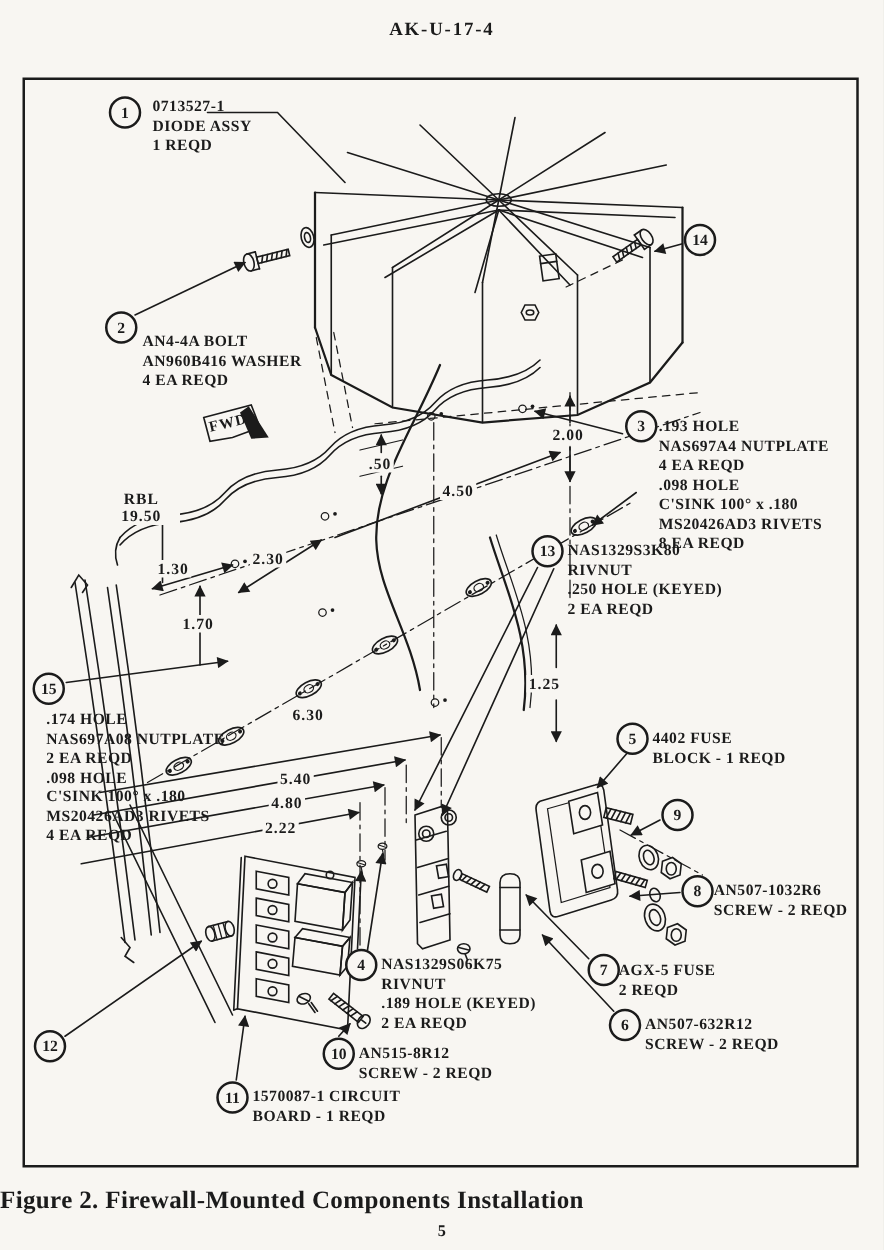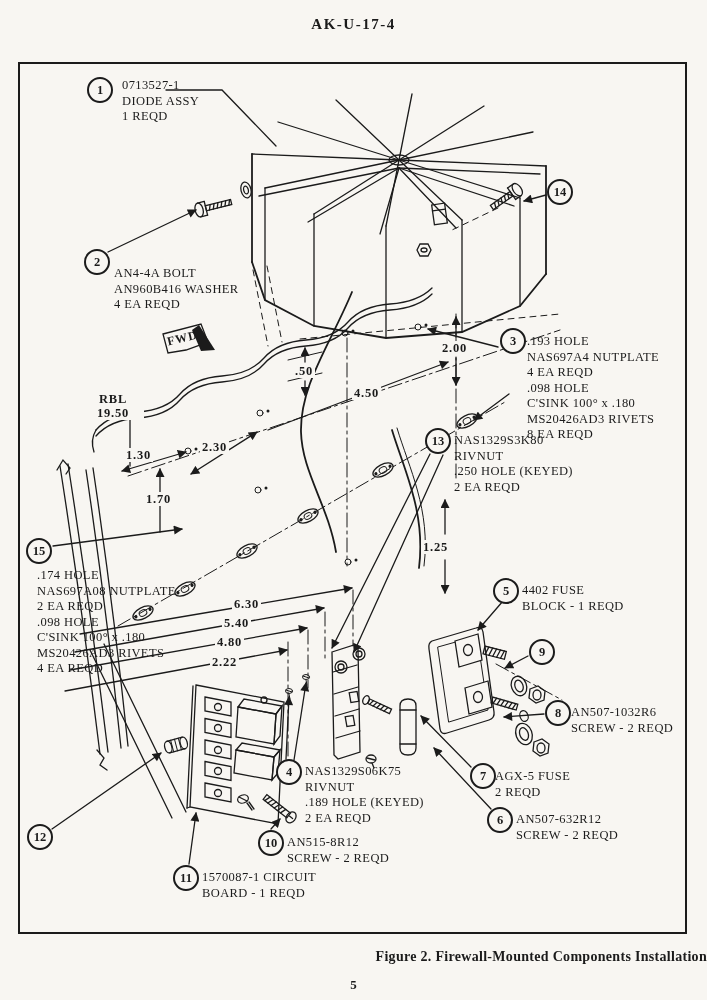--- a/index.html
+++ b/index.html
@@ -15,32 +15,32 @@
   .figure-border { position:absolute; left:18px; top:62px; width:669px; height:872px;
          border:2px solid var(--ink); box-sizing:border-box; }
   svg.draw { position:absolute; left:0; top:0; z-index:1; }
   svg.draw * { vector-effect:none; }
   .stroke { stroke:var(--ink); fill:none; stroke-width:1.3; stroke-linecap:round; }
   .thick  { stroke-width:1.8; }
   .thin   { stroke-width:1; }
   .fill   { fill:var(--ink); stroke:none; }
   .paperfill { fill:var(--paper); }
   .lbl { position:absolute; z-index:2; font-size:12.5px; line-height:15.5px;
-         font-weight:400; letter-spacing:.4px; white-space:pre-line; }
+         font-weight:700; letter-spacing:.4px; white-space:pre-line; }
   .dim { position:absolute; z-index:2; font-size:12.5px; line-height:14px;
          font-weight:700; letter-spacing:.8px; white-space:pre-line;
          background:var(--paper); padding:0 2px; }
   .badge { position:absolute; z-index:3; width:26px; height:26px; border-radius:50%;
          border:2px solid var(--ink); background:var(--paper); box-sizing:border-box;
          display:flex; align-items:center; justify-content:center;
          font-size:12.5px; font-weight:700; }
   .fwd { position:absolute; z-index:2; left:167px; top:331px; font-size:12px;
          font-weight:700; transform:rotate(-13deg); letter-spacing:1px; }
-  .caption { position:absolute; left:0; right:0; top:949px; text-align:right;
-         font-size:14px; font-weight:700; letter-spacing:.3px; }
+  .caption { position:absolute; left:0; right:0; top:949px; text-align:left;
+         font-size:20px; font-weight:700; letter-spacing:.3px; }
   .pageno { position:absolute; left:0; right:0; top:977px; text-align:center;
          font-size:13px; font-weight:700; }
 </style>
 </head>
 <body>
 
 <div class="page">
 
   <div class="hdr">AK-U-17-4</div>
   <div class="figure-border"></div>
@@ -430,21 +430,21 @@
 
   <div class="dim" style="left:440px;top:341px">2.00</div>
   <div class="dim" style="left:293px;top:364px">.50</div>
   <div class="dim" style="left:352px;top:386px">4.50</div>
   <div class="dim" style="left:82px;top:392px;width:58px;text-align:center">RBL
 19.50</div>
   <div class="dim" style="left:124px;top:448px">1.30</div>
   <div class="dim" style="left:200px;top:440px">2.30</div>
   <div class="dim" style="left:144px;top:492px">1.70</div>
   <div class="dim" style="left:421px;top:540px">1.25</div>
-  <div class="dim" style="left:232px;top:597px">6.30</div>
+  <div class="dim" style="left:232px;top:565px">6.30</div>
   <div class="dim" style="left:222px;top:616px">5.40</div>
   <div class="dim" style="left:215px;top:635px">4.80</div>
   <div class="dim" style="left:210px;top:655px">2.22</div>
 
   <div class="caption">Figure 2.  Firewall-Mounted Components Installation</div>
   <div class="pageno">5</div>
 
 </div>
 
 </body></html>

